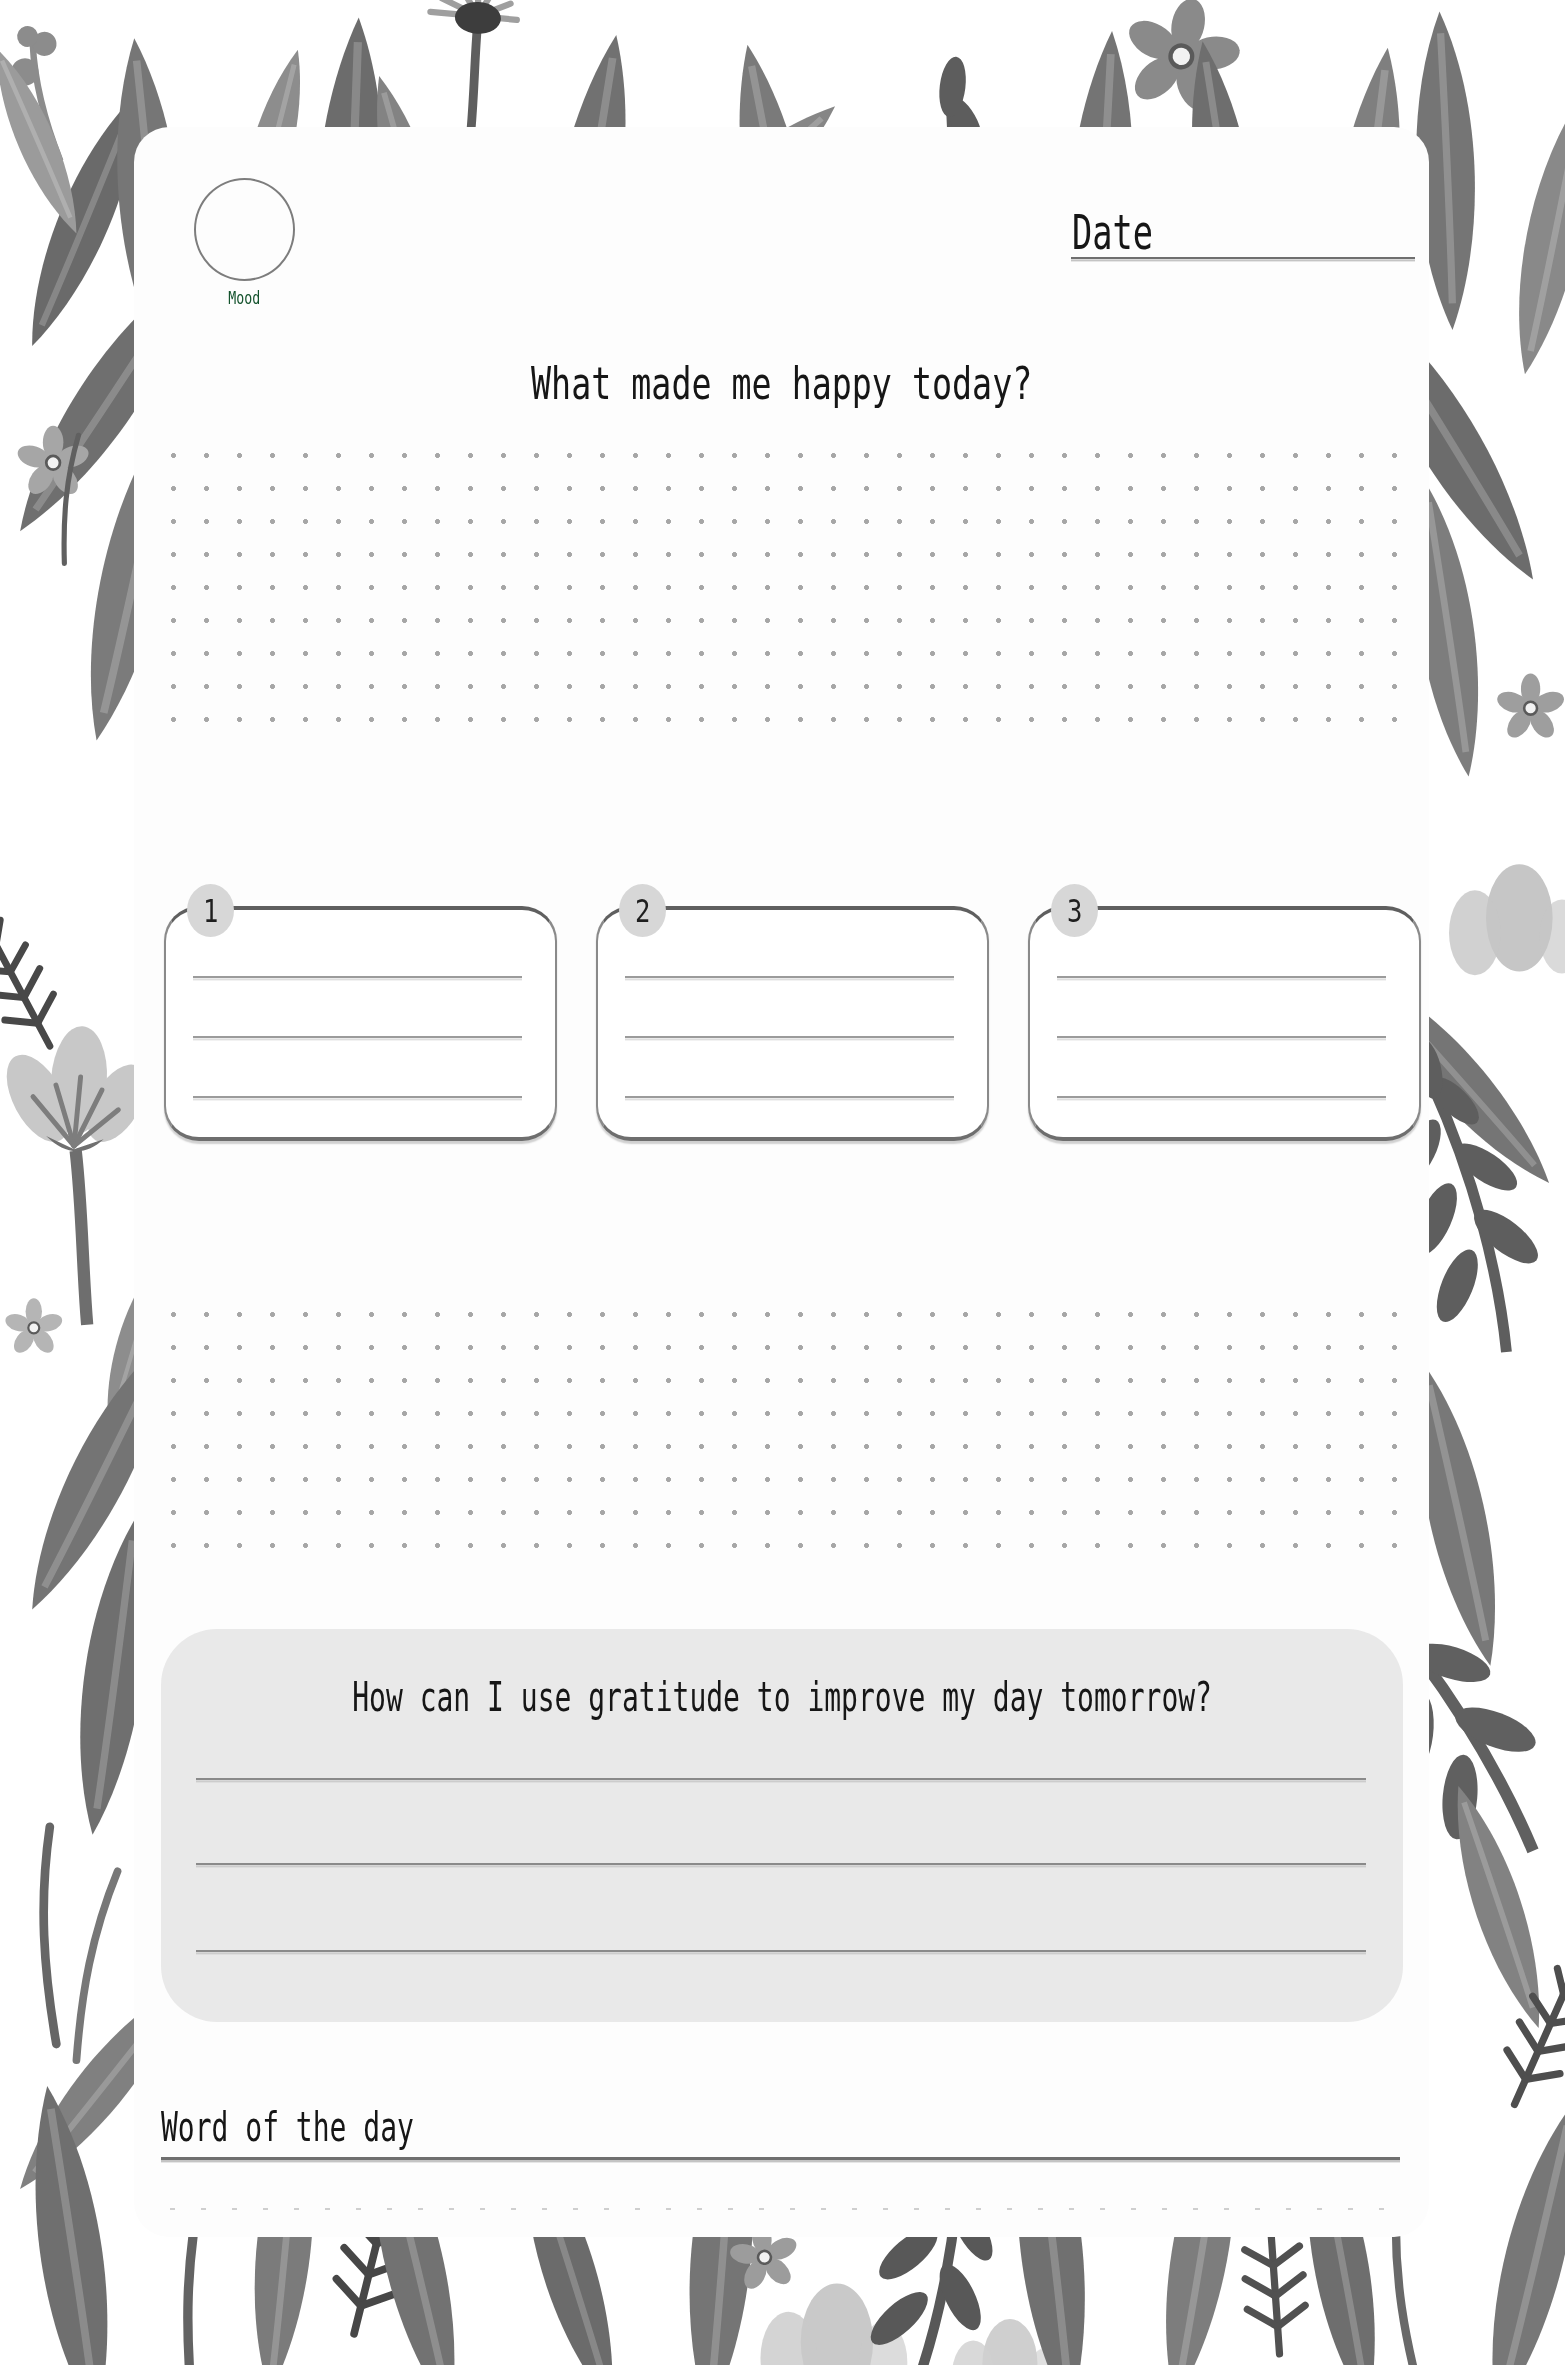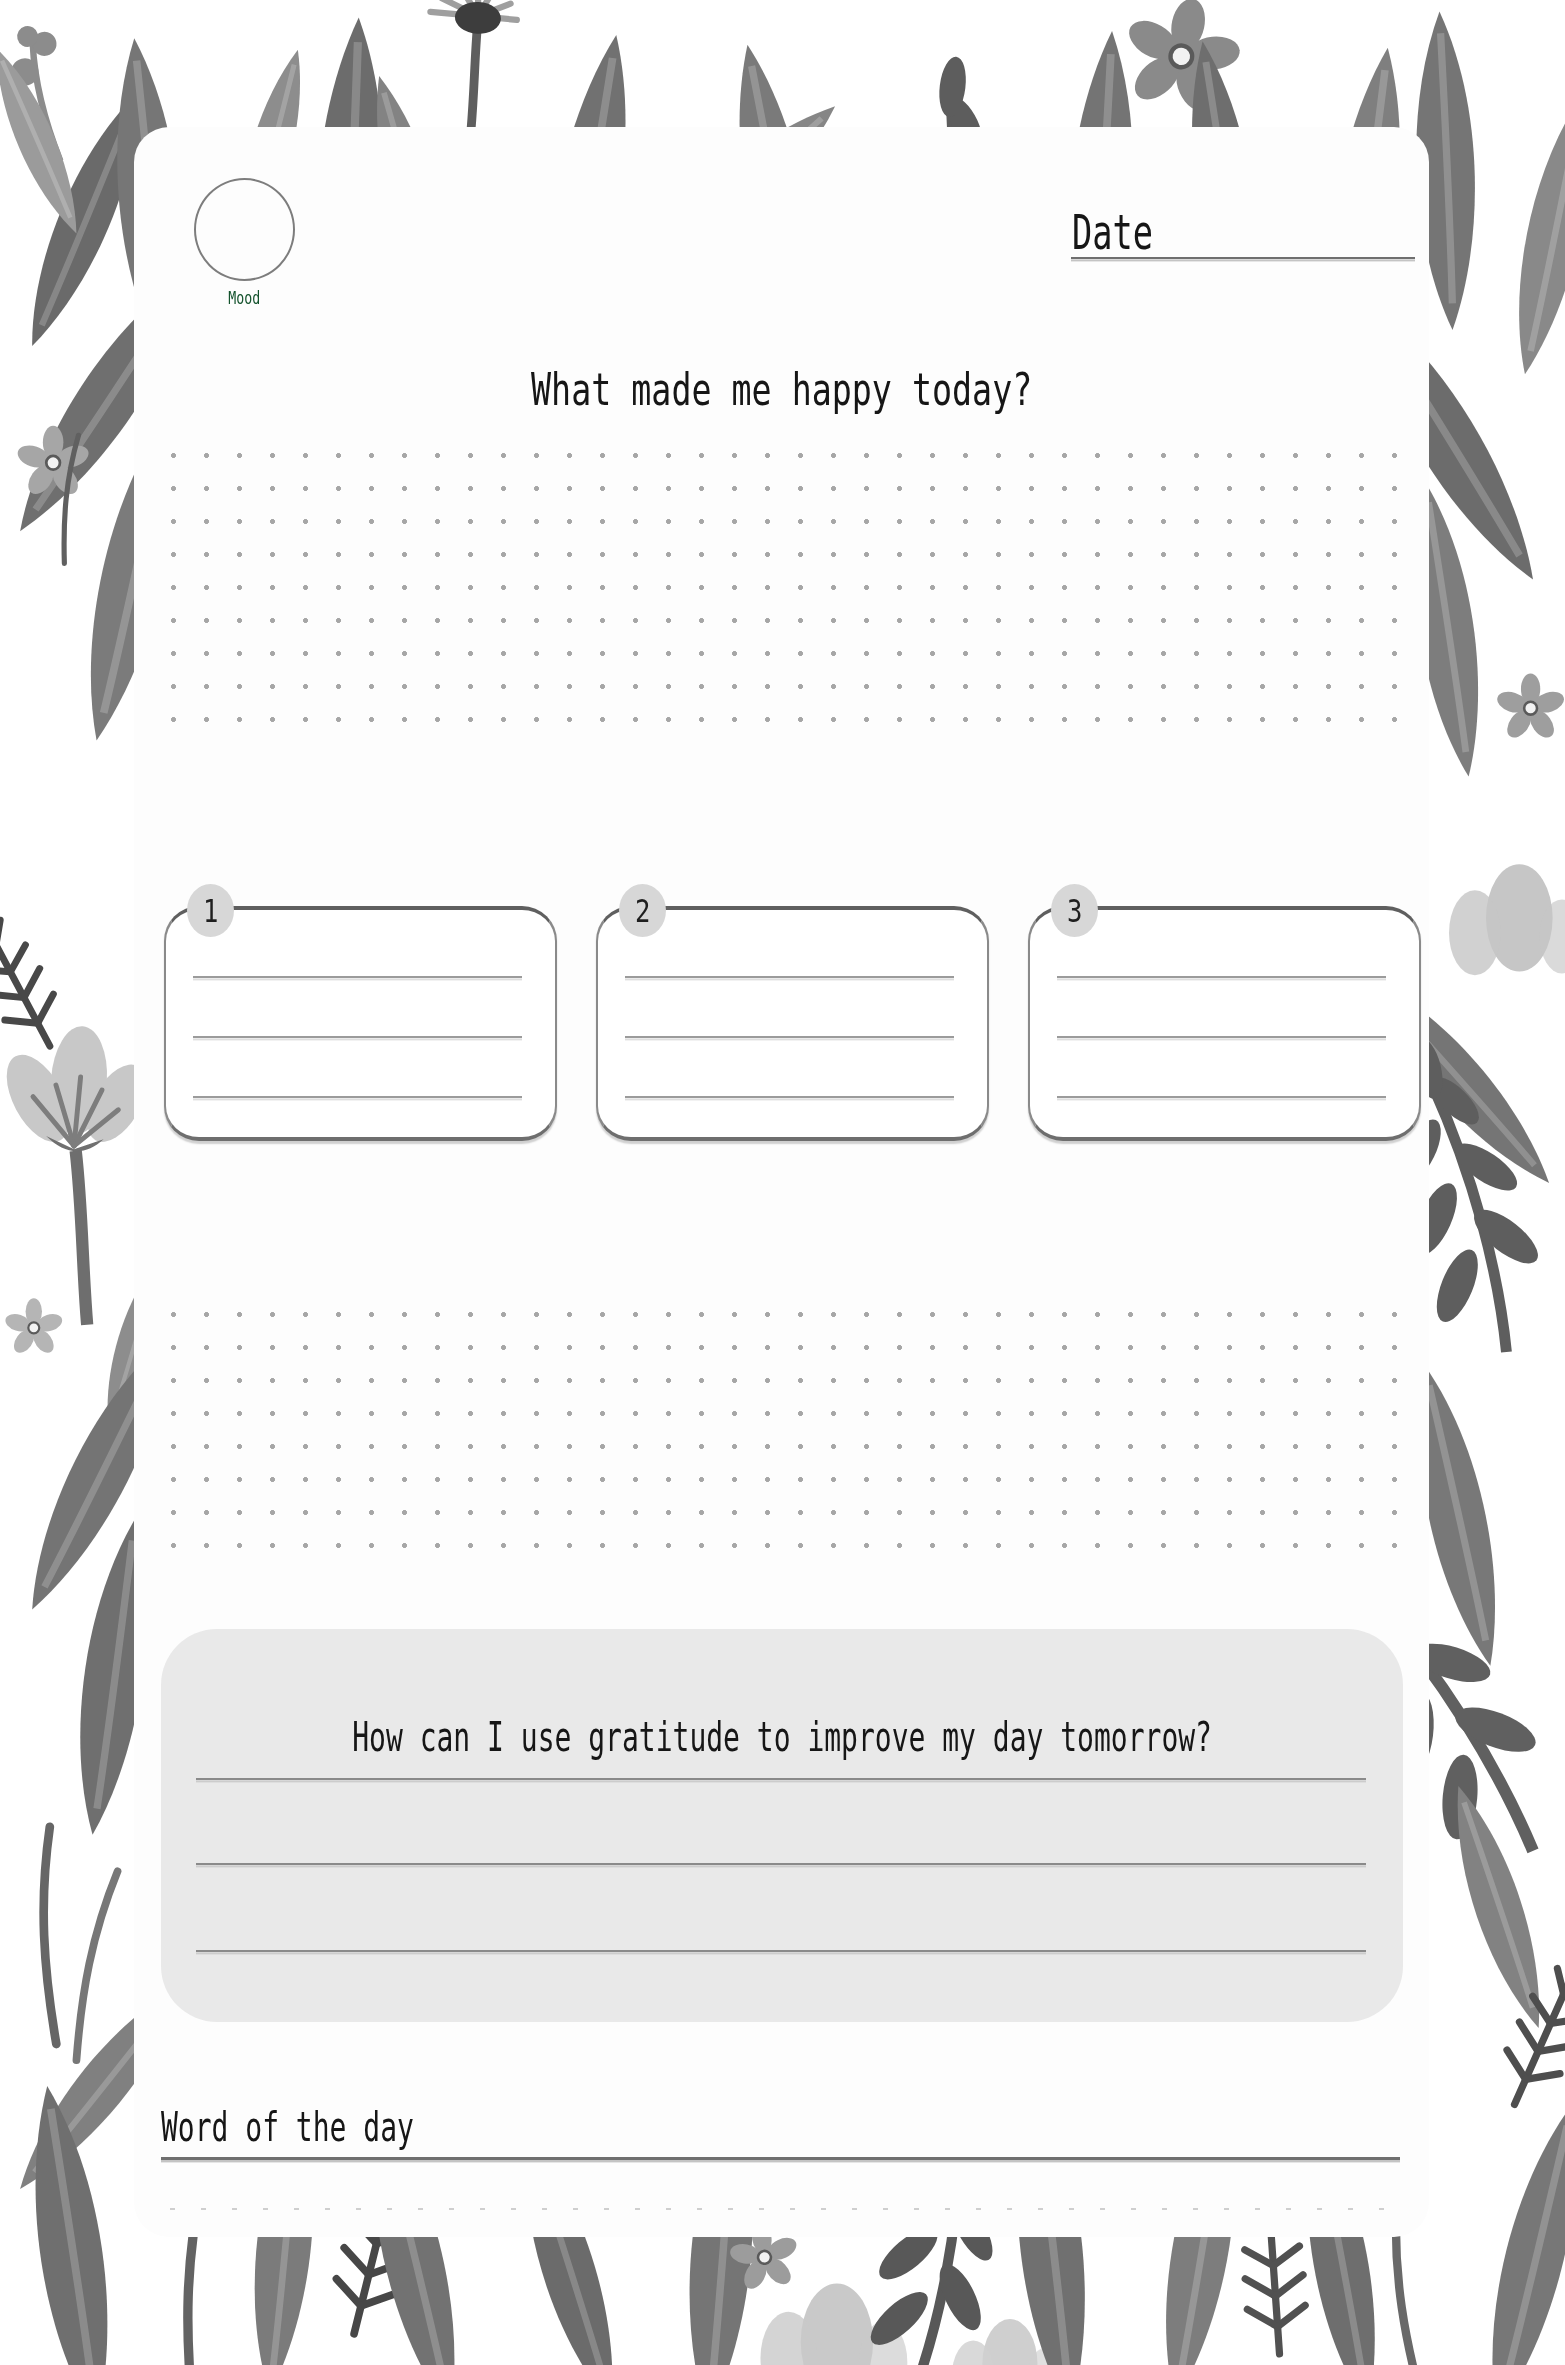--- a/index.html
+++ b/index.html
@@ -37,21 +37,21 @@
         border-radius:35px;box-shadow:0 2.4px 1.6px rgba(0,0,0,.18);}
   .badge{position:absolute;left:21px;top:-26px;width:47px;height:53px;background:#d7d7d7;
          border-radius:50%;display:flex;align-items:center;justify-content:center;
          font-size:32px;color:#1f1f1f;}
   .badge .ct{transform:scaleX(.8);}
   .bline{position:absolute;left:26.6px;width:329px;height:2.4px;background:#9b9b9b;
          box-shadow:0 2.4px 0 #dedede;}
   .bl1{top:66px;} .bl2{top:126px;} .bl3{top:186px;}
   
   #panel{left:161px;top:1629px;width:1242px;height:393px;background:#e9e9e9;border-radius:56px;}
-  #panel-title{left:0;top:46px;width:1242px;text-align:center;font-size:40px;line-height:45px;margin-top:40px;}
+  #panel-title{left:0;top:46px;width:1242px;text-align:center;font-size:40px;line-height:45px;}
   .pline{position:absolute;left:35px;width:1170px;height:2.4px;background:#8a8a8a;
          box-shadow:0 2.4px 0 #cccccc;}
   .pl1{top:149px;} .pl2{top:234px;} .pl3{top:321px;}
   
   #word-label{left:161px;top:2105px;font-size:40px;line-height:45px;}
   #word-line{left:161px;top:2157px;width:1239px;height:3.2px;}
   #dash-row{left:170px;top:2208px;width:1233px;height:2.4px;
             background:repeating-linear-gradient(90deg,#cfcfcf 0 4.8px,rgba(0,0,0,0) 4.8px 31px);}
 </style>
 </head>
@@ -205,21 +205,21 @@
 </svg>
 
 <div id="card">
 
   <div class="abs" id="mood-circle" style="left: 60px; top: 51px;"></div>
   <div class="abs hd" id="mood-label" style="left: 60px; top: 161px;"><span class="ct">Mood</span></div>
 
   <div class="abs hd" id="date-label" style="left: 938px; top: 84px;"><span class="ctl">Date</span></div>
   <div class="abs wline" id="date-line" style="left: 937px; top: 130px;"></div>
 
-  <div class="abs hd center-wrap h1" style="left: 0px; top: 239px;"><span class="ct">What made me happy today?</span></div>
+  <div class="abs hd center-wrap h1" style="left: 0px; top: 233px;"><span class="ct">What made me happy today?</span></div>
   <div class="abs dotgrid" id="grid1" style="left: 22.5px; top: 312px;"></div>
 
 
   <div class="abs gbox" style="left: 30px; top: 779px;">
     <div class="badge">
         <span class="ct">1</span>
       </div>
     <div class="bline bl1"></div>
     <div class="bline bl2"></div>
     <div class="bline bl3"></div>

